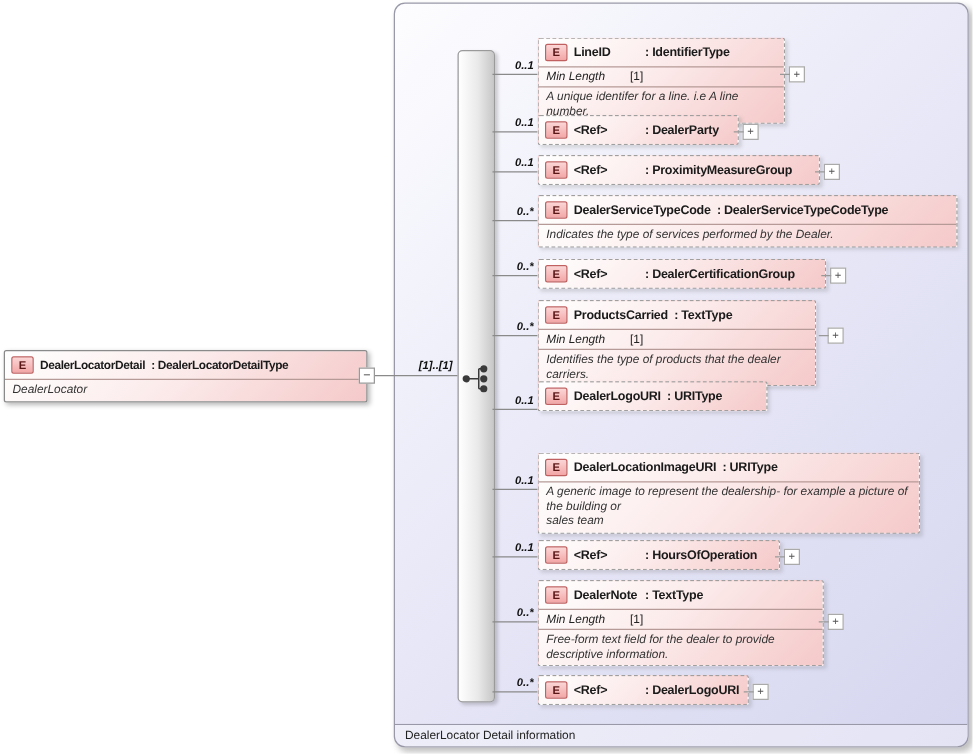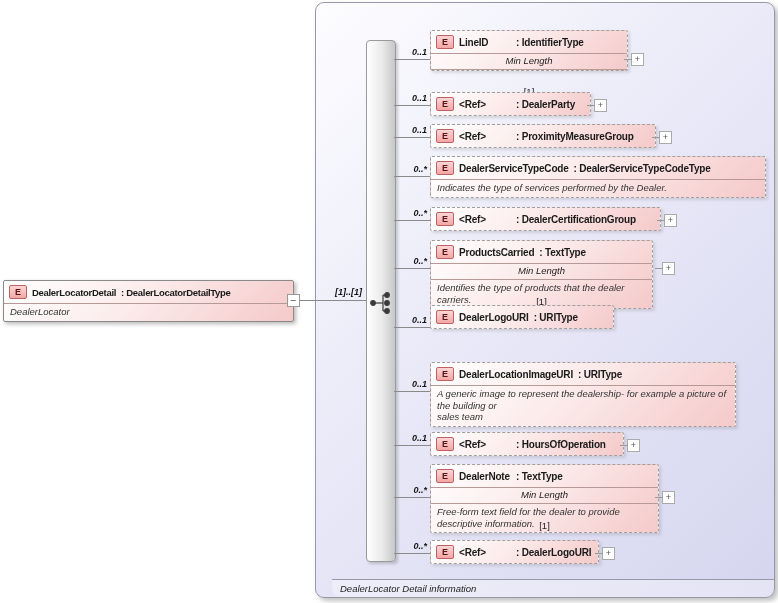--- a/index.html
+++ b/index.html
@@ -8,23 +8,23 @@
   
   .ct{position:absolute;left:315px;top:2px;width:458px;height:594px;
       border:1px solid #9898a8;border-radius:9px;
       background:linear-gradient(135deg,#fdfdff 0%,#e9e9f8 45%,#d5d5ef 100%);
       box-shadow:3px 3px 5px rgba(0,0,0,0.25);}
   .ct-header{position:absolute;top:4px;left:6px;display:flex;gap:7px;align-items:center;}
   .ctbadge{display:inline-flex;align-items:center;justify-content:center;
       width:21px;height:13px;border:1px solid #8484bb;border-radius:5px;
       background:#b9b9ea;color:#1c1c55;font-size:9px;font-weight:bold;}
   .ct-title{font-size:10.5px;font-weight:bold;color:#101010;}
-  .ct-footer{position:absolute;left:16px;right:0;bottom:0;height:14px;
+  .ct-footer{position:absolute;left:0;right:0;bottom:0;height:14px;
       border-top:1px solid #9898a8;padding:3px 8px 0 8px;
-      font-style:italic;font-size:9.5px;color:#222;
+      font-size:9.5px;color:#222;
       border-radius:0 0 9px 9px;background:rgba(255,255,255,0.35);}
 
   
   .seqbar{position:absolute;left:366px;top:40px;width:28px;height:520px;
       border:1px solid #9a9a9a;border-radius:4px;
       background:linear-gradient(to right,#ffffff,#e9e9e9 55%,#c7c7c7 100%);
       box-shadow:2px 2px 3px rgba(0,0,0,0.18);}
   .seqicon{position:absolute;left:369px;top:292px;}
 
   
@@ -44,21 +44,21 @@
       border:1px dashed #9f9f9f;border-radius:2px;
       background:linear-gradient(135deg,#ffffff 0%,#fcebeb 45%,#f5c9c9 100%);
       box-shadow:2px 2px 3px rgba(90,90,90,0.18);}
   .erow{height:22px;display:flex;align-items:center;gap:5px;padding:0 5px;white-space:nowrap;}
   .ebadge{display:inline-flex;flex:none;align-items:center;justify-content:center;
       width:16px;height:12px;border:1px solid #c06060;border-radius:2px;
       background:linear-gradient(#fbd6d6,#f3a6a6);color:#5a1515;font-size:9px;font-weight:bold;}
   .ename{font-size:10px;font-weight:bold;color:#1a1a1a;letter-spacing:-0.2px;min-width:52px;display:inline-block;}
   .etype{font-size:10px;font-weight:bold;color:#1a1a1a;letter-spacing:-0.2px;}
   .efacet{display:flex;gap:20px;padding:1px 6px;height:13px;align-items:center;
-      border-top:1px solid #b59a97;border-bottom:1px solid #b59a97;flex-direction:column;}
+      border-top:1px solid #b59a97;border-bottom:1px solid #b59a97;}
   .fname{font-size:9.5px;font-style:italic;color:#222;}
   .fval{font-size:9.5px;color:#222;}
   .eann{padding:2px 6px 3px 6px;font-size:9.5px;font-style:italic;color:#333;
       line-height:11.5px;white-space:pre-wrap;}
   .eann.sep{border-top:1px solid #b59a97;}
   .root-title .ename{min-width:0;font-size:9.5px;letter-spacing:-0.3px;}
   .root-title .etype{font-size:9.5px;letter-spacing:-0.3px;}
 
   
   .p1{top:30px;width:198px;}   .c1{top:59px;}
@@ -155,20 +155,21 @@
   <div class="ebox p1">
     <div class="erow">
         <span class="ebadge">E</span>
         <span class="ename">LineID</span>
         <span class="etype">: IdentifierType</span>
       </div>
     <div class="efacet">
         <span class="fname">Min Length</span>
         <span class="fval">[1]</span>
       </div>
+    <div class="eann">A unique identifer for a line. i.e A line number.</div>
   </div>
 
   <div class="ebox p2">
     <div class="erow">
         <span class="ebadge">E</span>
         <span class="ename">&lt;Ref&gt;</span>
         <span class="etype">: DealerParty</span>
       </div>
   </div>
 

